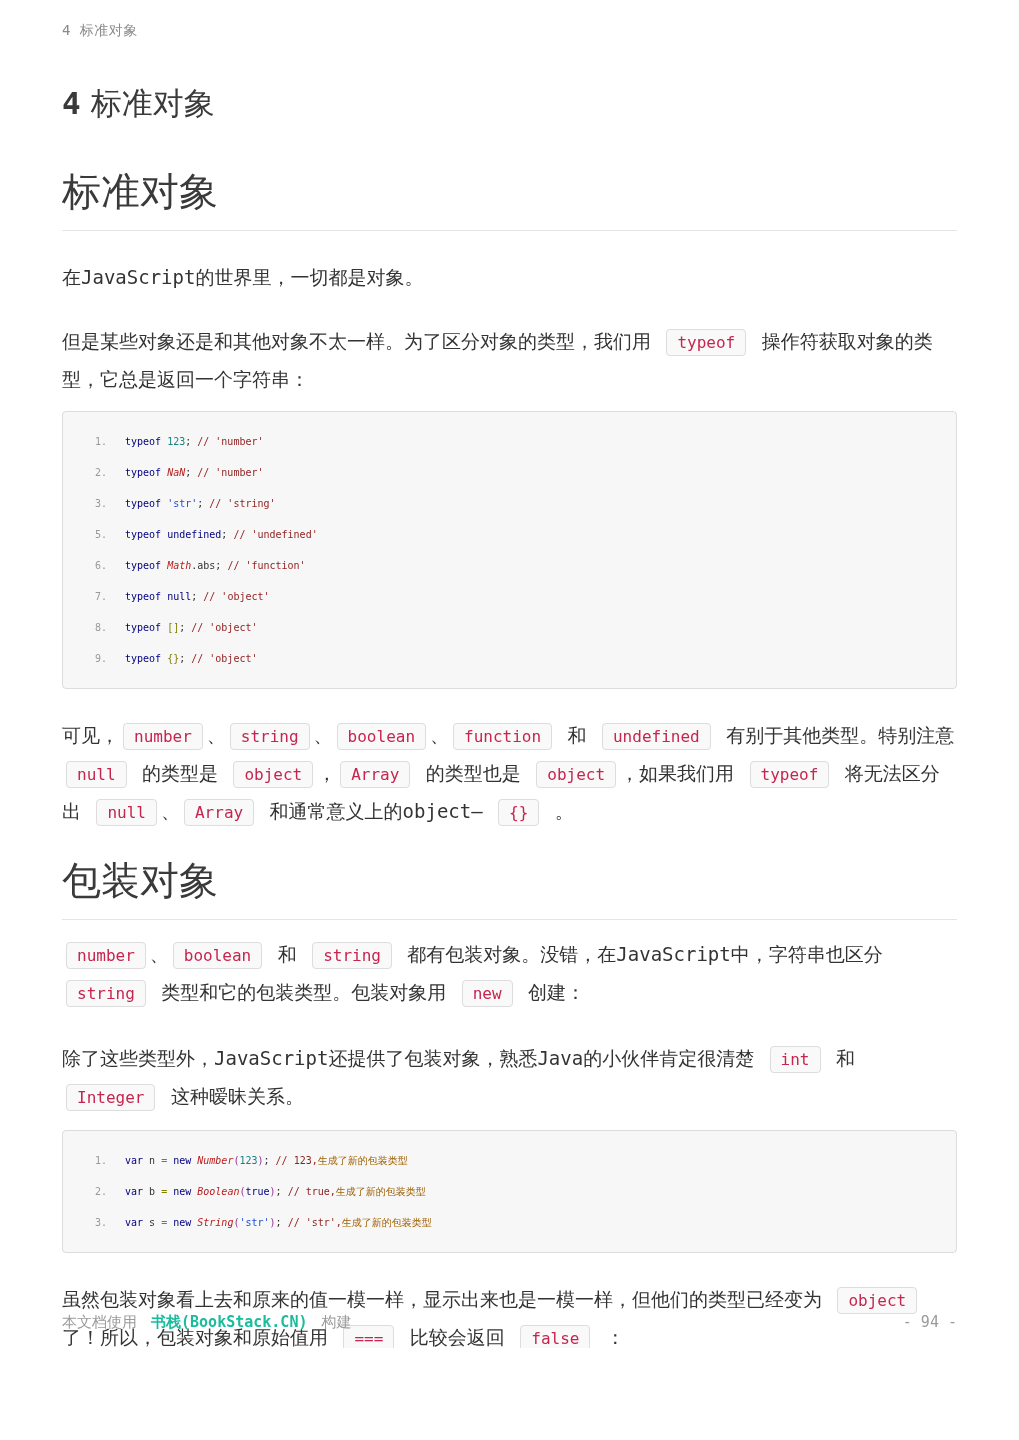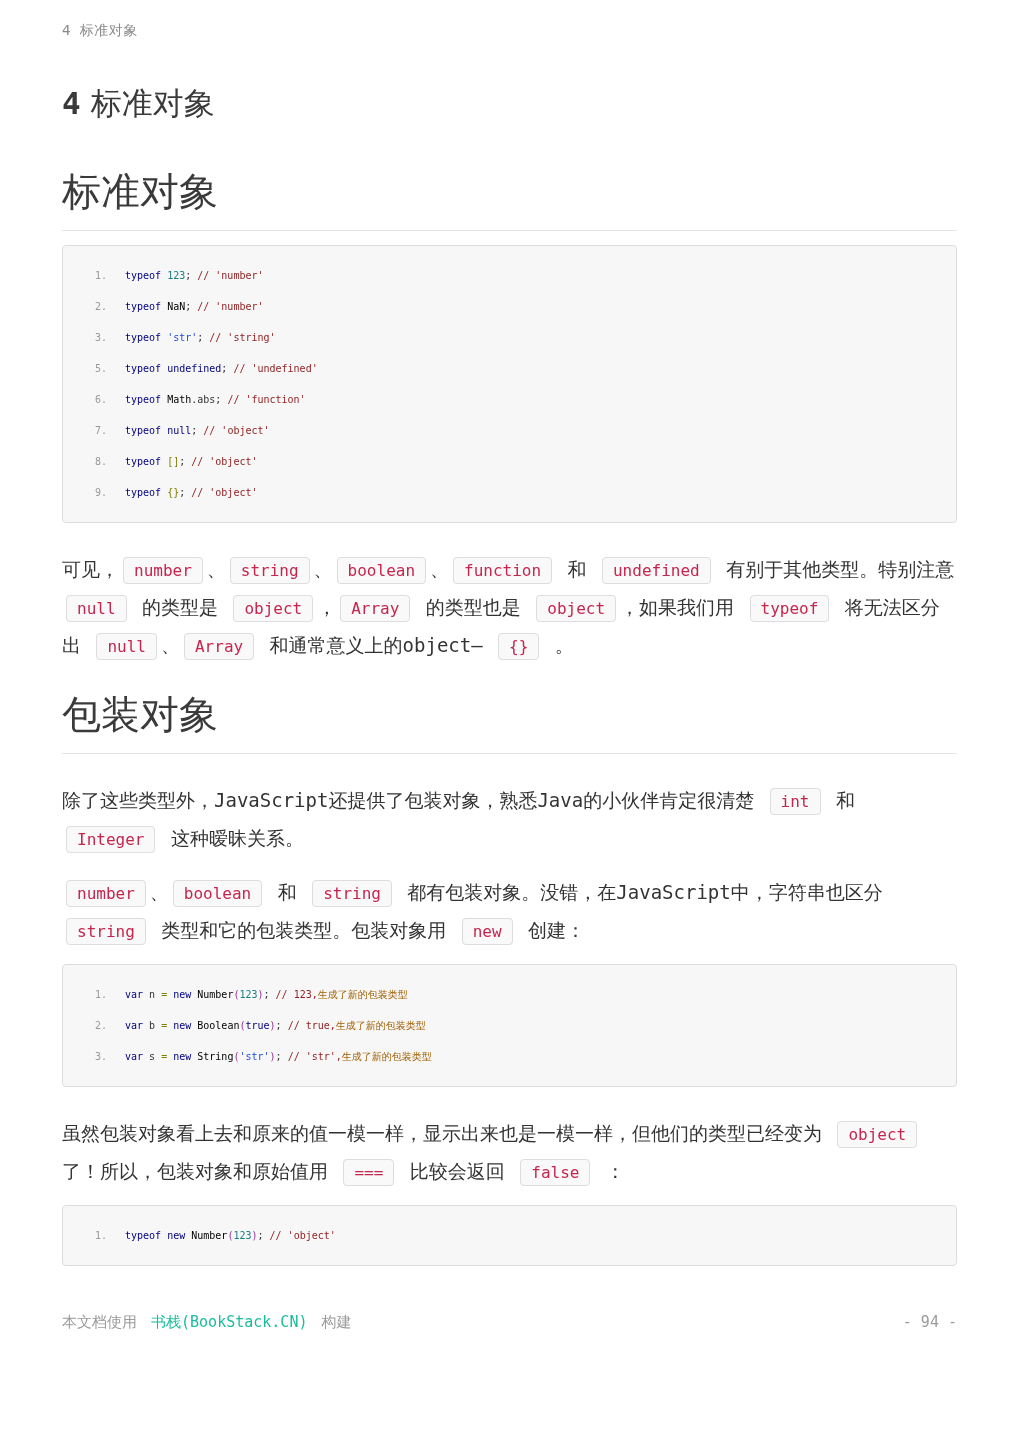--- a/index.html
+++ b/index.html
@@ -25,72 +25,74 @@
   }
   .code-block{
     background:#f7f7f7;border:1px solid #dcdcdc;border-radius:4px;
     margin:14px 0 0;padding:14px 10px 14px 0;
     font-family:"DejaVu Sans Mono",monospace;font-size:10px;
   }
   .code-line{line-height:31px;white-space:pre;}
   .ln{display:inline-block;width:62px;box-sizing:border-box;text-align:right;
       padding-right:18px;color:#999999;}
   .tk-kw{color:#000080;}
-  .tk-bi{color:#000000;}
+  .tk-bi{color:#b91c1c;font-style:italic;}
   .tk-num{color:#1a8080;}
   .tk-str{color:#1d4ed8;}
   .tk-cmt{color:#8f1d1d;}
   .tk-cmu{color:#a16207;}
   .tk-brk{color:#7f7f00;}
   .tk-op{color:#7f7f00;}
   .tk-pun{color:#993399;}
   .tk-pl{color:#333333;}
   .page-footer{
     position:absolute;left:62px;right:62px;bottom:16px;
     display:flex;justify-content:space-between;align-items:baseline;
     font-size:15px;color:#9b9b9b;
   }
-  .footer-link{color:#1abc9c;font-weight:normal;text-decoration:none;margin:0 5px;}
+  .footer-link{color:#1abc9c;font-weight:bold;text-decoration:none;margin:0 5px;}
   .spacer-p2{margin-top:18px;}
   .blk2{margin-top:14px;}
   .p-after-code{margin-top:24px;}
 </style>
 </head>
 <body>
 
 <div class="page">
 
   <div class="running-header">4 标准对象</div>
 
   <h1 class="doc-title">
     <span class="num">4</span><span>标准对象</span>
   </h1>
 
   <h2 class="section-title">标准对象</h2>
 
+  <p class="body-text">在JavaScript的世界里，一切都是对象。</p>
 
+  <p class="body-text spacer-p2"><span>但是某些对象还是和其他对象不太一样。为了区分对象的类型，我们用 </span><code class="inline-code">typeof</code><span> 操作符获取对象的类型，它总是返回一个字符串：</span></p>
 
   <div class="code-block">
       <div class="code-line"><span class="ln">1.</span><span class="tk-kw">typeof</span><span class="tk-pl"> </span><span class="tk-num">123</span><span class="tk-pl">; </span><span class="tk-cmt">// 'number'</span></div>
       <div class="code-line"><span class="ln">2.</span><span class="tk-kw">typeof</span><span class="tk-pl"> </span><span class="tk-bi">NaN</span><span class="tk-pl">; </span><span class="tk-cmt">// 'number'</span></div>
       <div class="code-line"><span class="ln">3.</span><span class="tk-kw">typeof</span><span class="tk-pl"> </span><span class="tk-str">'str'</span><span class="tk-pl">; </span><span class="tk-cmt">// 'string'</span></div>
       <div class="code-line"><span class="ln">5.</span><span class="tk-kw">typeof</span><span class="tk-pl"> </span><span class="tk-kw">undefined</span><span class="tk-pl">; </span><span class="tk-cmt">// 'undefined'</span></div>
       <div class="code-line"><span class="ln">6.</span><span class="tk-kw">typeof</span><span class="tk-pl"> </span><span class="tk-bi">Math</span><span class="tk-pl">.abs; </span><span class="tk-cmt">// 'function'</span></div>
       <div class="code-line"><span class="ln">7.</span><span class="tk-kw">typeof</span><span class="tk-pl"> </span><span class="tk-kw">null</span><span class="tk-pl">; </span><span class="tk-cmt">// 'object'</span></div>
       <div class="code-line"><span class="ln">8.</span><span class="tk-kw">typeof</span><span class="tk-pl"> </span><span class="tk-brk">[]</span><span class="tk-pl">; </span><span class="tk-cmt">// 'object'</span></div>
       <div class="code-line"><span class="ln">9.</span><span class="tk-kw">typeof</span><span class="tk-pl"> </span><span class="tk-brk">{}</span><span class="tk-pl">; </span><span class="tk-cmt">// 'object'</span></div>
     </div>
 
   <p class="body-text p-after-code"><span>可见，</span><code class="inline-code">number</code><span>、</span><code class="inline-code">string</code><span>、</span><code class="inline-code">boolean</code><span>、</span><code class="inline-code">function</code><span> 和 </span><code class="inline-code">undefined</code><span> 有别于其他类型。特别注意 </span><code class="inline-code">null</code><span> 的类型是 </span><code class="inline-code">object</code><span>，</span><code class="inline-code">Array</code><span> 的类型也是 </span><code class="inline-code">object</code><span>，如果我们用 </span><code class="inline-code">typeof</code><span> 将无法区分出 </span><code class="inline-code">null</code><span>、</span><code class="inline-code">Array</code><span> 和通常意义上的object— </span><code class="inline-code">{}</code><span> 。</span></p>
 
   <h2 class="section-title second">包装对象</h2>
 
+  <p class="body-text tight"><code class="inline-code">number</code><span>、</span><code class="inline-code">boolean</code><span> 和 </span><code class="inline-code">string</code><span> 都有包装对象。没错，在JavaScript中，字符串也区分 </span><code class="inline-code">string</code><span> 类型和它的包装类型。包装对象用 </span><code class="inline-code">new</code><span> 创建：</span></p>
+
   <p class="body-text"><span>除了这些类型外，JavaScript还提供了包装对象，熟悉Java的小伙伴肯定很清楚 </span><code class="inline-code">int</code><span> 和 </span><code class="inline-code">Integer</code><span> 这种暧昧关系。</span></p>
-
-  <p class="body-text tight"><code class="inline-code">number</code><span>、</span><code class="inline-code">boolean</code><span> 和 </span><code class="inline-code">string</code><span> 都有包装对象。没错，在JavaScript中，字符串也区分 </span><code class="inline-code">string</code><span> 类型和它的包装类型。包装对象用 </span><code class="inline-code">new</code><span> 创建：</span></p>
 
   <div class="code-block blk2">
       <div class="code-line"><span class="ln">1.</span><span class="tk-kw">var</span><span class="tk-pl"> n </span><span class="tk-op">=</span><span class="tk-pl"> </span><span class="tk-kw">new</span><span class="tk-pl"> </span><span class="tk-bi">Number</span><span class="tk-pun">(</span><span class="tk-num">123</span><span class="tk-pun">)</span><span class="tk-pl">; </span><span class="tk-cmt">// 123,</span><span class="tk-cmu">生成了新的包装类型</span></div>
       <div class="code-line"><span class="ln">2.</span><span class="tk-kw">var</span><span class="tk-pl"> b </span><span class="tk-op">=</span><span class="tk-pl"> </span><span class="tk-kw">new</span><span class="tk-pl"> </span><span class="tk-bi">Boolean</span><span class="tk-pun">(</span><span class="tk-kw">true</span><span class="tk-pun">)</span><span class="tk-pl">; </span><span class="tk-cmt">// true,</span><span class="tk-cmu">生成了新的包装类型</span></div>
       <div class="code-line"><span class="ln">3.</span><span class="tk-kw">var</span><span class="tk-pl"> s </span><span class="tk-op">=</span><span class="tk-pl"> </span><span class="tk-kw">new</span><span class="tk-pl"> </span><span class="tk-bi">String</span><span class="tk-pun">(</span><span class="tk-str">'str'</span><span class="tk-pun">)</span><span class="tk-pl">; </span><span class="tk-cmt">// 'str',</span><span class="tk-cmu">生成了新的包装类型</span></div>
     </div>
 
   <p class="body-text p-after-code"><span>虽然包装对象看上去和原来的值一模一样，显示出来也是一模一样，但他们的类型已经变为 </span><code class="inline-code">object</code><span> 了！所以，包装对象和原始值用 </span><code class="inline-code">===</code><span> 比较会返回 </span><code class="inline-code">false</code><span> ：</span></p>
 
   <div class="code-block blk2">

